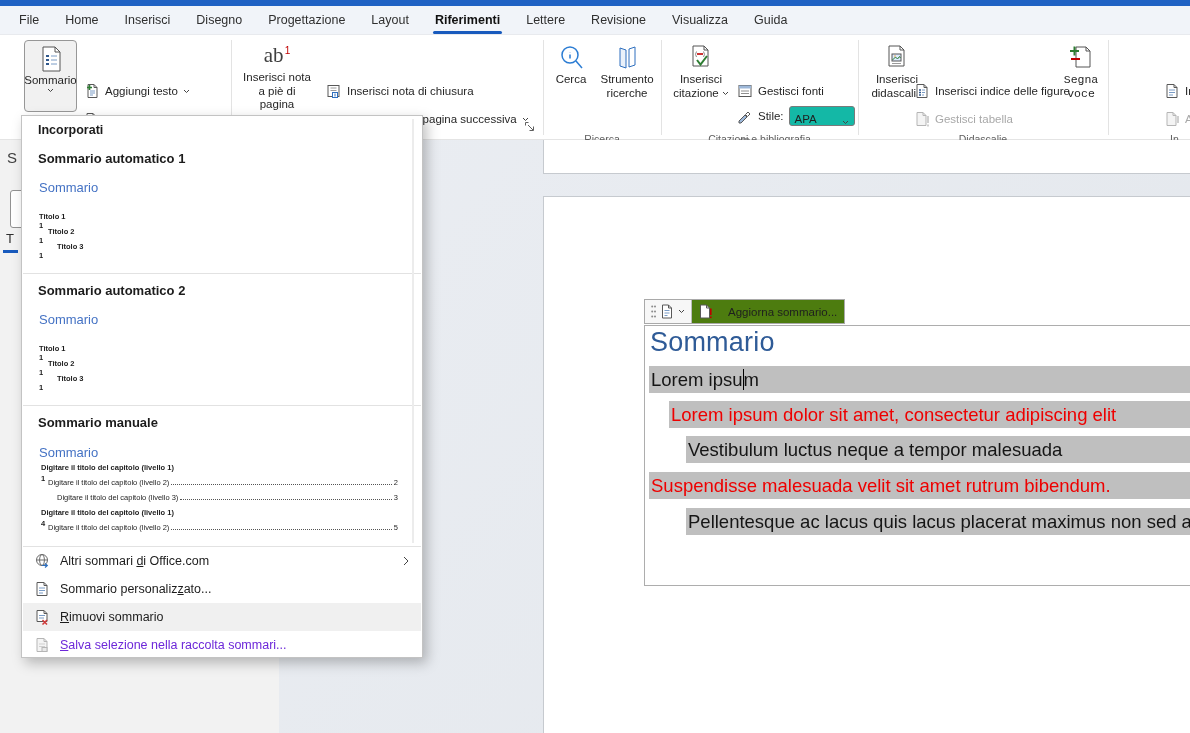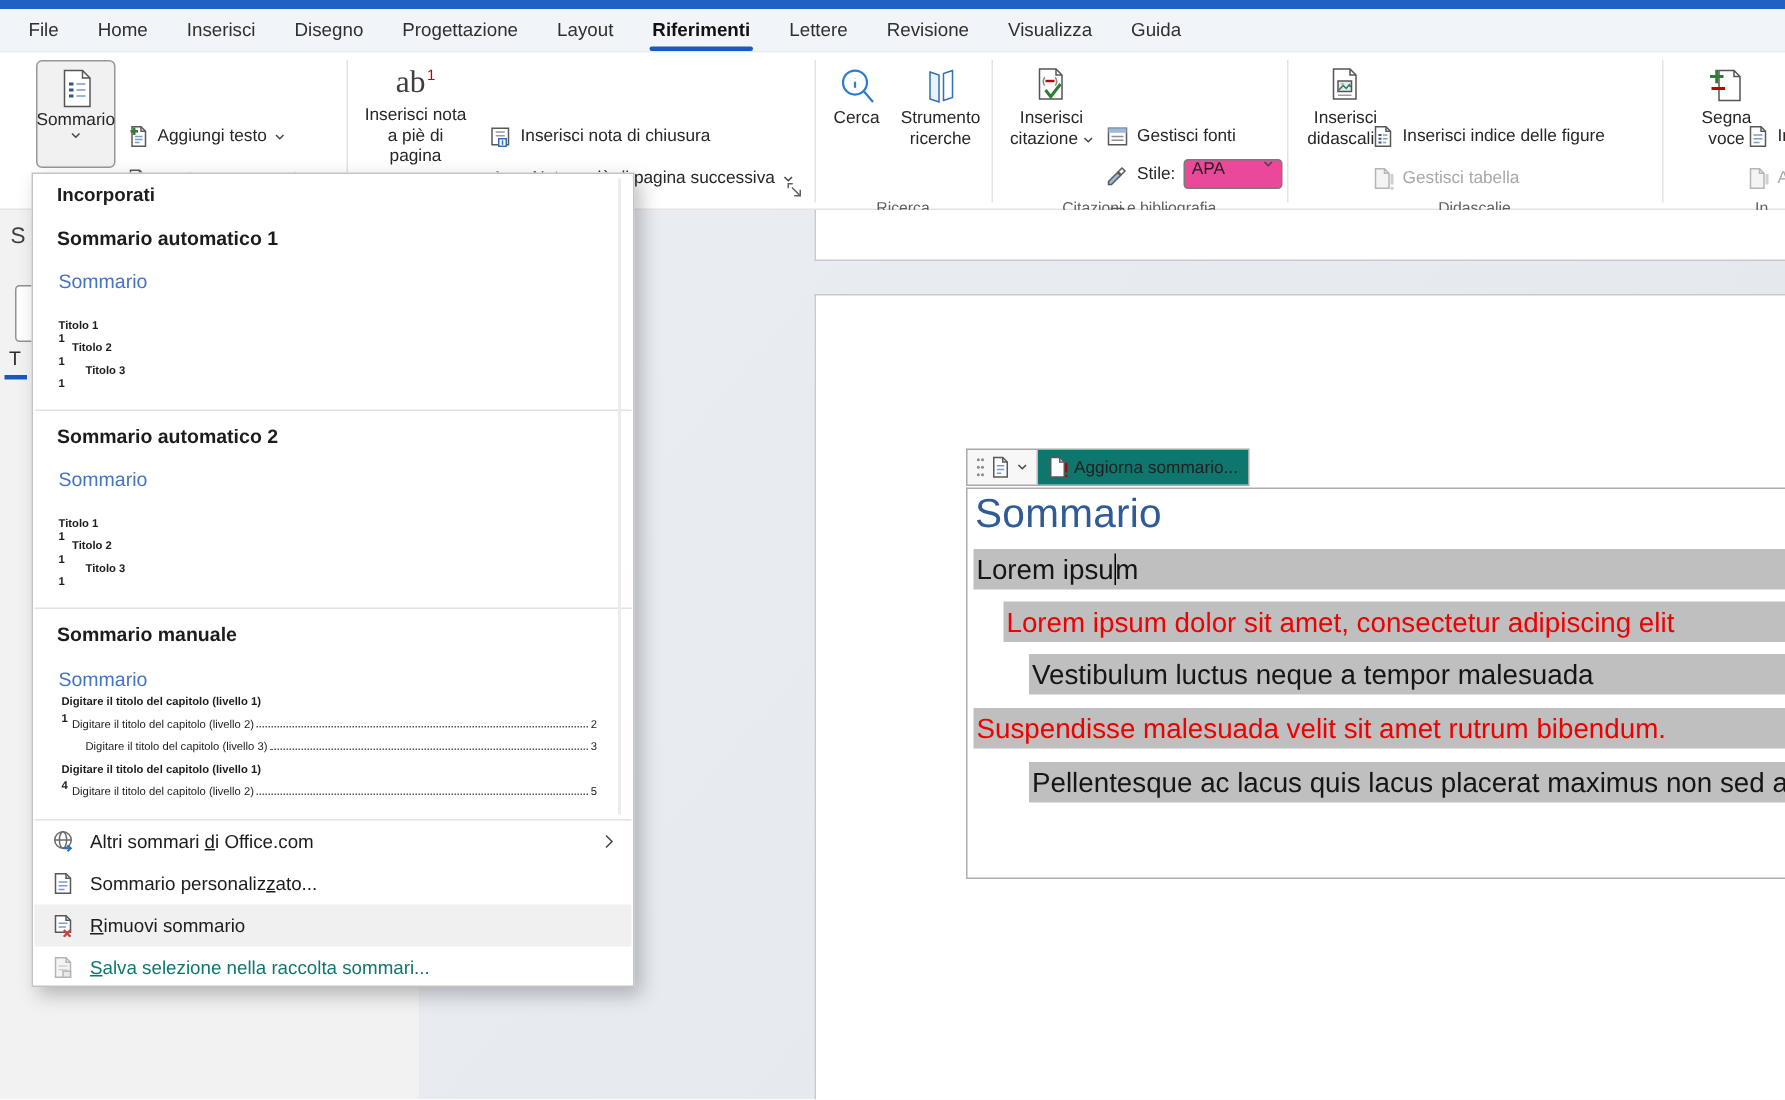--- a/index.html
+++ b/index.html
@@ -15,39 +15,39 @@
   .tab.active::after{content:"";position:absolute;left:11px;right:11px;bottom:0;height:3px;background:#185abd;border-radius:2px;}
   
   .ribbon{position:absolute;top:35px;left:0;right:0;height:105px;background:#fff;border-bottom:1px solid #e4e4e4;box-sizing:border-box;}
   .rsep{position:absolute;top:6px;height:112px;width:1px;background:#e3e3e3;top:5px;height:95px;}
   .glabel{position:absolute;top:98px;font-size:10.5px;color:#5f5f5f;text-align:center;white-space:nowrap;}
   .bigbtn{position:absolute;top:5px;height:72px;display:flex;flex-direction:column;align-items:center;
           gap:1px;padding-top:4px;box-sizing:border-box;font-size:11.5px;color:#262626;border-radius:4px;text-align:center;line-height:13px;}
   .bigbtn.selected{border:1px solid #979797;background:#f1f1f1;}
   .smallrow{position:absolute;height:22px;display:flex;align-items:center;gap:5px;font-size:11.5px;color:#262626;white-space:nowrap;}
   .dis{color:#a8a8a8;}
-  .combo{display:flex;align-items:flex-start;justify-content:space-between;width:66px;height:20px;border:1px solid #7a7a7a;
-         border-radius:3px;background:#ec4899;padding:0 5px;box-sizing:border-box;font-size:11.5px;color:#1f1f1f;}
+  .combo{display:flex;align-items:flex-end;justify-content:space-between;width:66px;height:20px;border:1px solid #7a7a7a;
+         border-radius:3px;background:#14b8a6;padding:0 5px;box-sizing:border-box;font-size:11.5px;color:#1f1f1f;}
   .launcher{position:absolute;left:524px;top:86px;}
   
   .navpane{position:absolute;top:140px;bottom:0;left:0;width:279px;background:#f2f2f2;}
   .canvas{position:absolute;top:140px;bottom:0;left:279px;right:0;background:linear-gradient(130deg,#eaedf2 0%,#e3e7ec 100%);}
   .np-title{position:absolute;left:7px;top:149px;font-size:15px;color:#3e3e3e;}
   .np-search{position:absolute;left:10px;top:190px;width:70px;height:36px;background:#fff;border:1px solid #929292;border-radius:3px;}
   .np-tab{position:absolute;left:6px;top:231px;font-size:13px;color:#2f2f2f;}
   .np-underline{position:absolute;left:3px;top:250px;width:15px;height:3px;background:#185abd;}
   .page1{position:absolute;left:543px;top:140px;width:700px;height:33px;background:#fff;
          border-left:1px solid #c6cacf;border-bottom:1px solid #c6cacf;}
   .page2{position:absolute;left:543px;top:196px;width:700px;height:537px;background:#fff;
          border-left:1px solid #c6cacf;border-top:1px solid #c6cacf;overflow:visible;}
   
   .cc-toolbar{position:absolute;left:100px;top:102px;height:25px;display:flex;align-items:stretch;
               border:1px solid #a9a9a9;background:#f7f7f7;box-sizing:border-box;}
   .cc-seg1{display:flex;align-items:center;gap:4px;padding:0 6px;border-right:1px solid #bcbcbc;}
-  .cc-seg2{display:flex;align-items:center;gap:4px;padding:0 7px;font-size:11.5px;color:#1f1f1f;background:#0f766e;}
+  .cc-seg2{display:flex;align-items:center;gap:16px;padding:0 7px;font-size:11.5px;color:#1f1f1f;background:#4d7c0f;}
   .tocbox{position:absolute;left:100px;top:128px;width:620px;height:261px;border:1px solid #adadad;border-right:none;box-sizing:border-box;}
   .toctitle{position:absolute;left:106px;top:130px;font-size:27px;font-weight:400;color:#2f5b97;letter-spacing:.2px;}
   .tbar{position:absolute;right:-30px;height:27px;background:#bfbfbf;display:flex;align-items:center;
         padding-left:2px;font-size:18.5px;color:#151515;white-space:nowrap;}
   .tbar.red{color:#ee0000;}
   .caret{display:inline-block;width:1px;height:21px;background:#000;vertical-align:-3px;}
   
   .dd{position:absolute;left:21px;top:115px;width:402px;height:543px;background:#fff;border:1px solid #c3c3c3;
       box-shadow:4px 5px 12px rgba(0,0,0,.25);z-index:40;box-sizing:border-box;}
   .dd-h{position:absolute;left:16px;font-weight:700;font-size:12.5px;color:#1c1c1c;}
@@ -55,21 +55,21 @@
   .pv-head{position:absolute;left:17px;font-size:13px;color:#4472c4;}
   .pv-row{position:absolute;left:17px;right:24px;display:flex;align-items:baseline;font-size:7.5px;color:#1c1c1c;}
   .pv-row .sp{flex:1;}
   .pv-row.leader .sp{border-bottom:1px dotted #555;margin:0 2px 1px 2px;}
   .b{font-weight:700;flex-direction:column;}
   .dd-sep{position:absolute;left:1px;right:1px;height:1px;background:#e2e2e2;}
   .dd-scroll{position:absolute;right:8px;top:3px;width:2px;height:424px;background:#ececec;}
   .mi{position:absolute;left:1px;right:1px;height:28px;display:flex;align-items:center;gap:10px;
       padding-left:11px;font-size:12.5px;color:#1c1c1c;box-sizing:border-box;}
   .mi.hover{background:#f0f0f0;}
-  .mi.disabled{color:#0f766e;}
+  .mi.disabled{color:#6d28d9;}
   .mi .key{text-decoration:underline;}
   .mi .arrow{margin-left:auto;margin-right:12px;}
   .txt{white-space:pre;}
   
   .ab-big{font-size:21px;color:#3f3f3f;line-height:20px;font-family:"Liberation Serif",serif;}
   .sup1{color:#c00000;font-size:10px;vertical-align:8px;margin-left:1px;}
   .ab-sm{font-size:11px;color:#3f3f3f;font-family:"Liberation Serif",serif;}
 </style>
 </head>
 <body>
@@ -313,21 +313,21 @@
             <rect x="5" y="6.5" width="6" height="5" fill="#fff" stroke="#c00000"></rect>
             <path d="M6.5 9h3" stroke="#c00000" stroke-width="1.4"></path>
           </svg>
         </span>
       <span>Riferimento incrociato</span>
     </div>
     <div class="glabel" style="left:858px;width:250px;">Didascalie</div>
 
     <div class="rsep" style="left:1108px;"></div>
 
-    <div class="bigbtn" style="left:1128px;width:46px;">
+    <div class="bigbtn" style="left:1058px;width:46px;font-family:Liberation Mono, monospace;">
       <span>
           <svg width="26" height="28" viewBox="0 0 26 28">
             <path d="M8 3h10l4 4v16H8z" fill="#fff" stroke="#555"></path>
             <path d="M18 3v4h4" fill="none" stroke="#555"></path>
             <path d="M2 7h9M6.5 2.5v9" stroke="#2e7d32" stroke-width="2"></path>
             <path d="M3 15h9" stroke="#c00000" stroke-width="2"></path>
           </svg>
         </span>
       <span>Segna</span>
       <span>voce</span>

